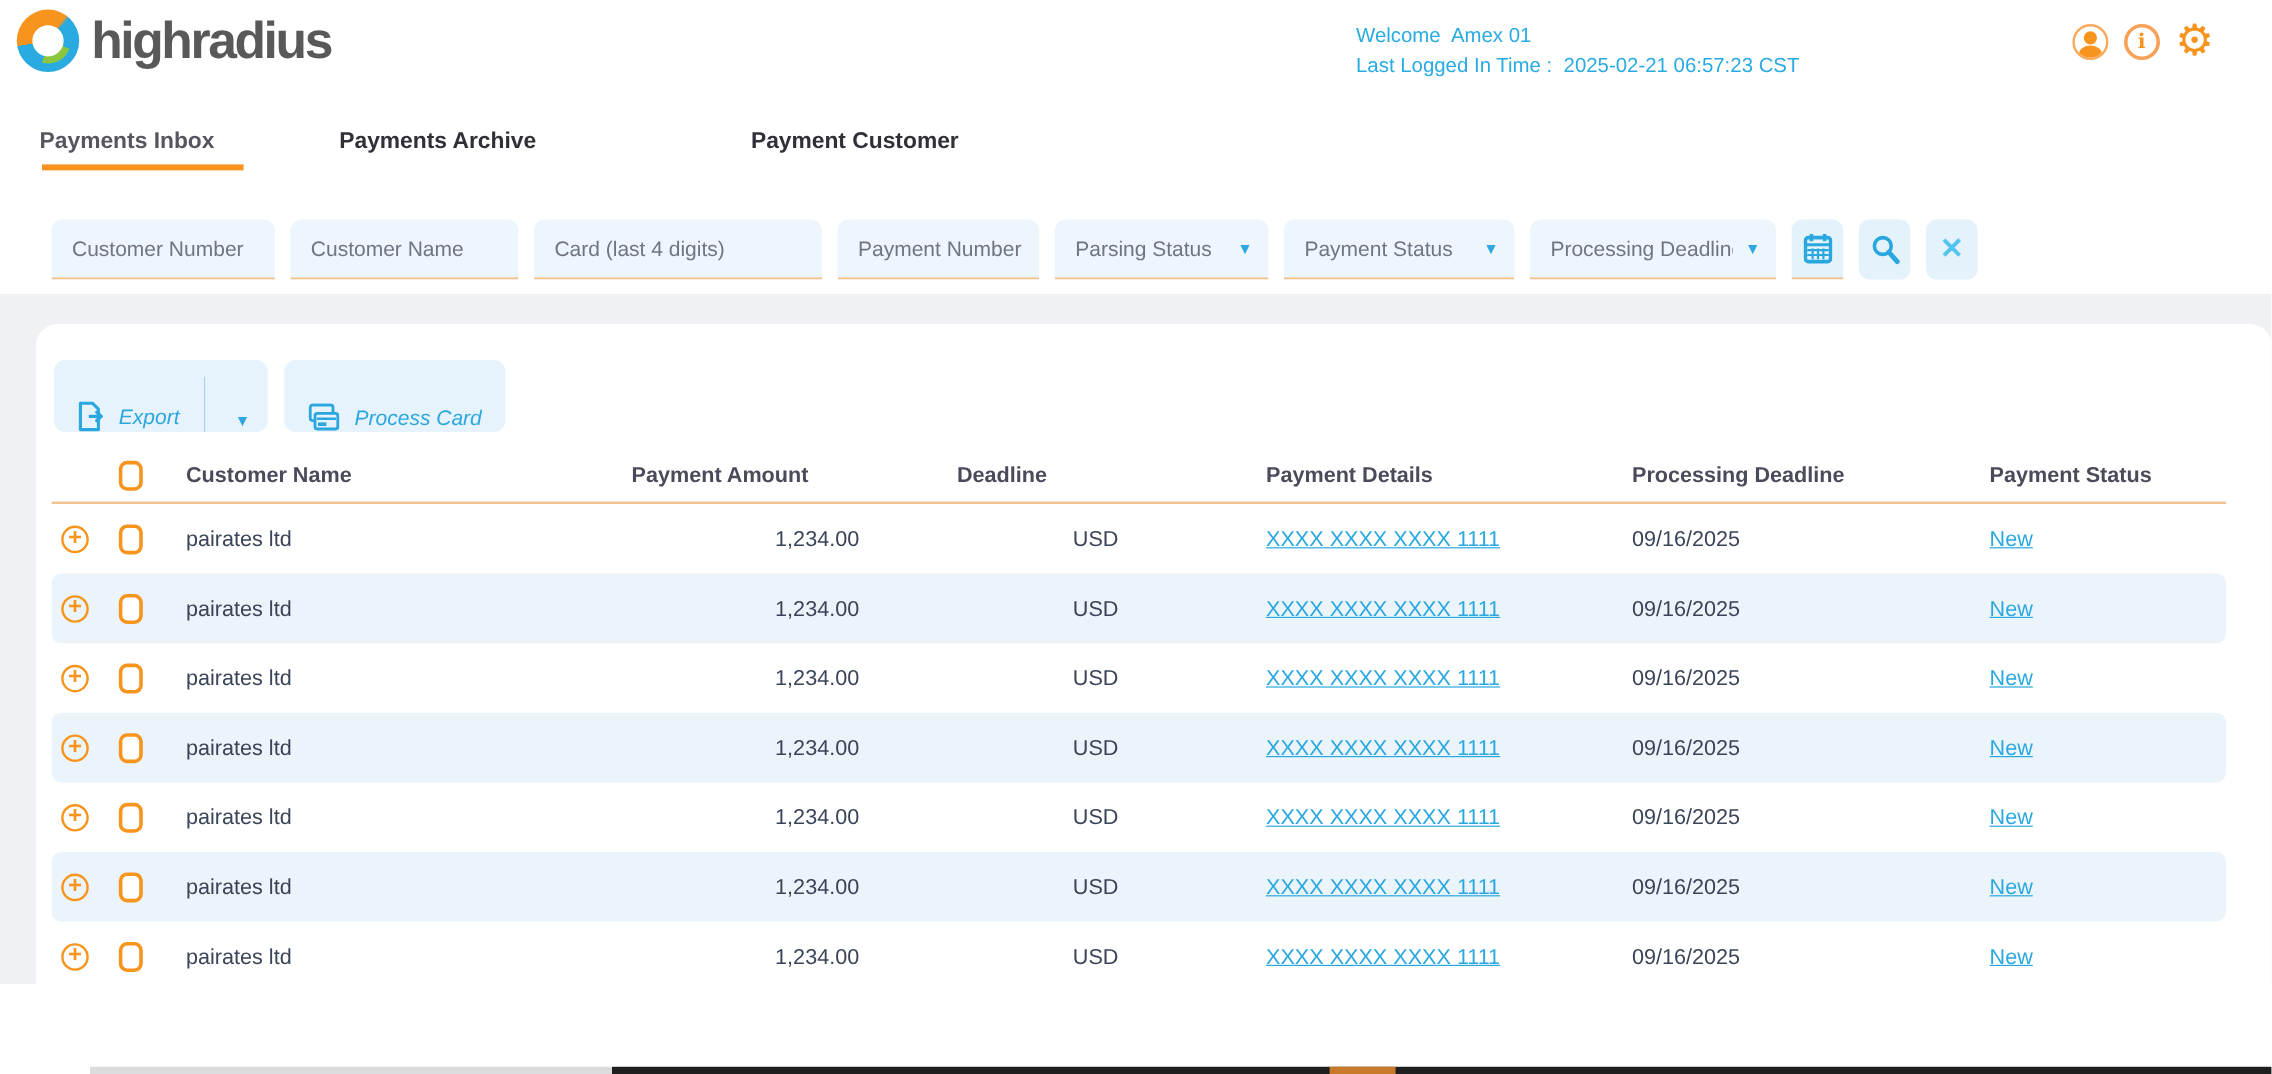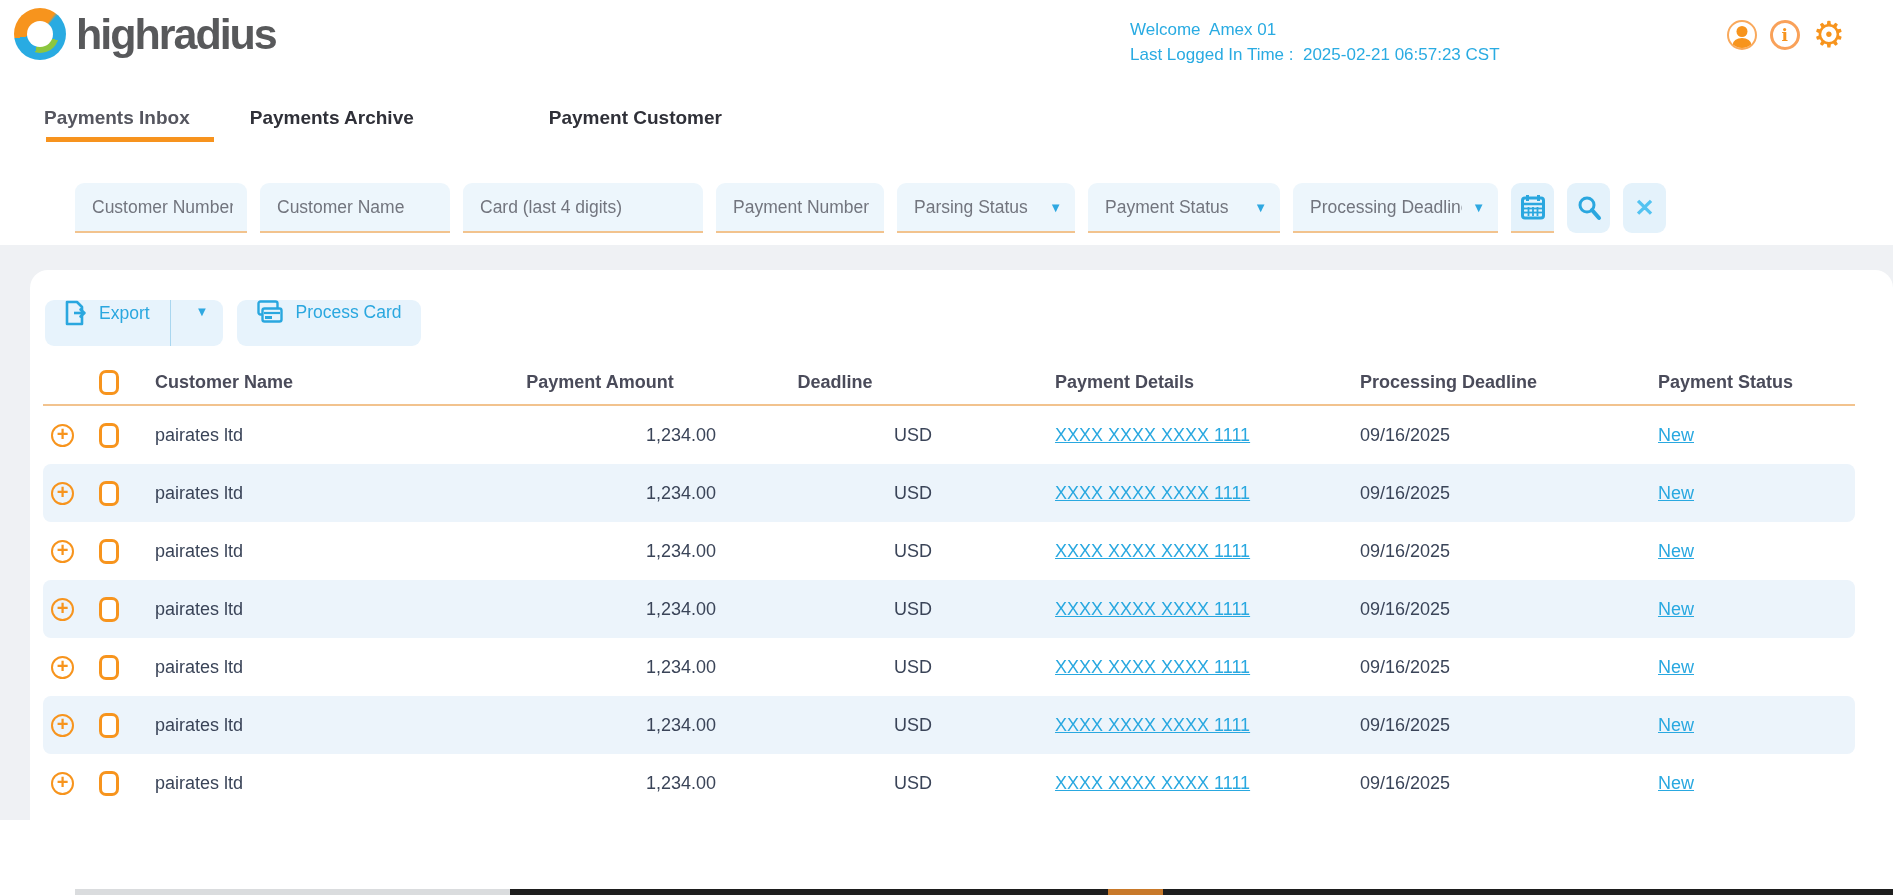--- a/index.html
+++ b/index.html
@@ -36,21 +36,21 @@
 
   
   .nav { height:59px; background:#29a9e0; display:flex; align-items:center; }
   .nav-tab-active { align-self:flex-end; height:52px; width:124px; margin-left:28px;
     background:#fff; border-radius:12px 12px 0 0; display:flex; align-items:center;
     justify-content:center; font-size:18px; font-weight:bold; color:#55565f; }
   .nav-item { color:#fff; font-size:18px; margin-left:40px; cursor:pointer; }
   .nav-item + .nav-item { margin-left:64px; }
 
   
-  .subnav { height:75px; background:#fff; display:flex; align-items:center; padding-left:44px; }
+  .subnav { height:75px; background:#fff; display:flex; align-items:center; padding-left:33px;gap:44px; }
   .subtab { font-size:19px; font-weight:bold; color:#2f3038; position:relative; cursor:pointer; }
   .subtab.active { color:#55565f; }
   .subtab.active::after { content:''; position:absolute; left:2px; right:-24px; bottom:-13px;
     height:5px; background:#f7931e; }
   .subtab + .subtab { margin-left:60px; }
   .subtab:nth-child(3) { margin-left:135px; }
 
   
   .filters { background:#fff; padding:28px 0 12px 43px; display:flex; gap:13px; align-items:flex-start; }
   .f-input, .f-select { height:50px; background:#edf6fc; border:none;
@@ -66,22 +66,22 @@
     display:flex; align-items:center; justify-content:center; cursor:pointer; border:none; }
   .f-btn.underlined { border-radius:9px 9px 0 0; border-bottom:2px solid #f2c38e; }
   .icon-close { color:#53c3f1; font-size:24px; font-weight:bold; line-height:1; }
 
   
   .content { background:#eff1f4; height:575px; padding-top:25px; }
   .card { margin-left:30px; height:100%; background:#fff; border-radius:18px 18px 0 0;
     padding:30px 0 0 13px; }
 
   .toolbar { display:flex; gap:14px; margin-left:2px; margin-bottom:14px; }
-  .btn { height:46px; background:#e7f3fc; border-radius:9px; display:flex; align-items:flex-start;
-    color:#2aa7df; font-size:17.5px; cursor:pointer; }
+  .btn { height:60px; background:#e7f3fc; border-radius:9px; display:flex; align-items:flex-end;
+    color:#2aa7df; font-size:17.5px; cursor:pointer;font-style:italic; }
   .btn .seg { display:flex; align-items:center; gap:12px; padding:0 20px; }
   .btn .divider { width:1px; height:46px; background:#a9d6ef; }
   .btn .caret-seg { padding:0 15px; }
   .btn svg { display:block; }
 
   
   .tbl { width:1812px; }
   .trow { display:grid; grid-template-columns:42px 55px 340px 240px 230px 380px 310px 215px;
     align-items:center; }
   .thead { height:46px; font-size:18px; font-weight:bold; color:#4a4b5a;
@@ -138,21 +138,21 @@
   </div>
 
 
   <div class="subnav">
     <div class="subtab active">Payments Inbox</div>
     <div class="subtab">Payments Archive</div>
     <div class="subtab">Payment Customer</div>
   </div>
 
   <div class="filters">
-    <input class="f-input" style="width: 172px; margin-left: 32px;" placeholder="Customer Number">
+    <input class="f-input" style="width: 186px;" placeholder="Customer Number">
     <input class="f-input" style="width: 190px;" placeholder="Customer Name">
     <input class="f-input" style="width: 240px;" placeholder="Card (last 4 digits)">
     <input class="f-input" style="width: 168px;" placeholder="Payment Number">
     <div class="f-select" style="width:178px">
       <span class="lbl">Parsing Status</span>
       <span class="caret">▼</span>
     </div>
     <div class="f-select" style="width:192px">
       <span class="lbl">Payment Status</span>
       <span class="caret">▼</span>

